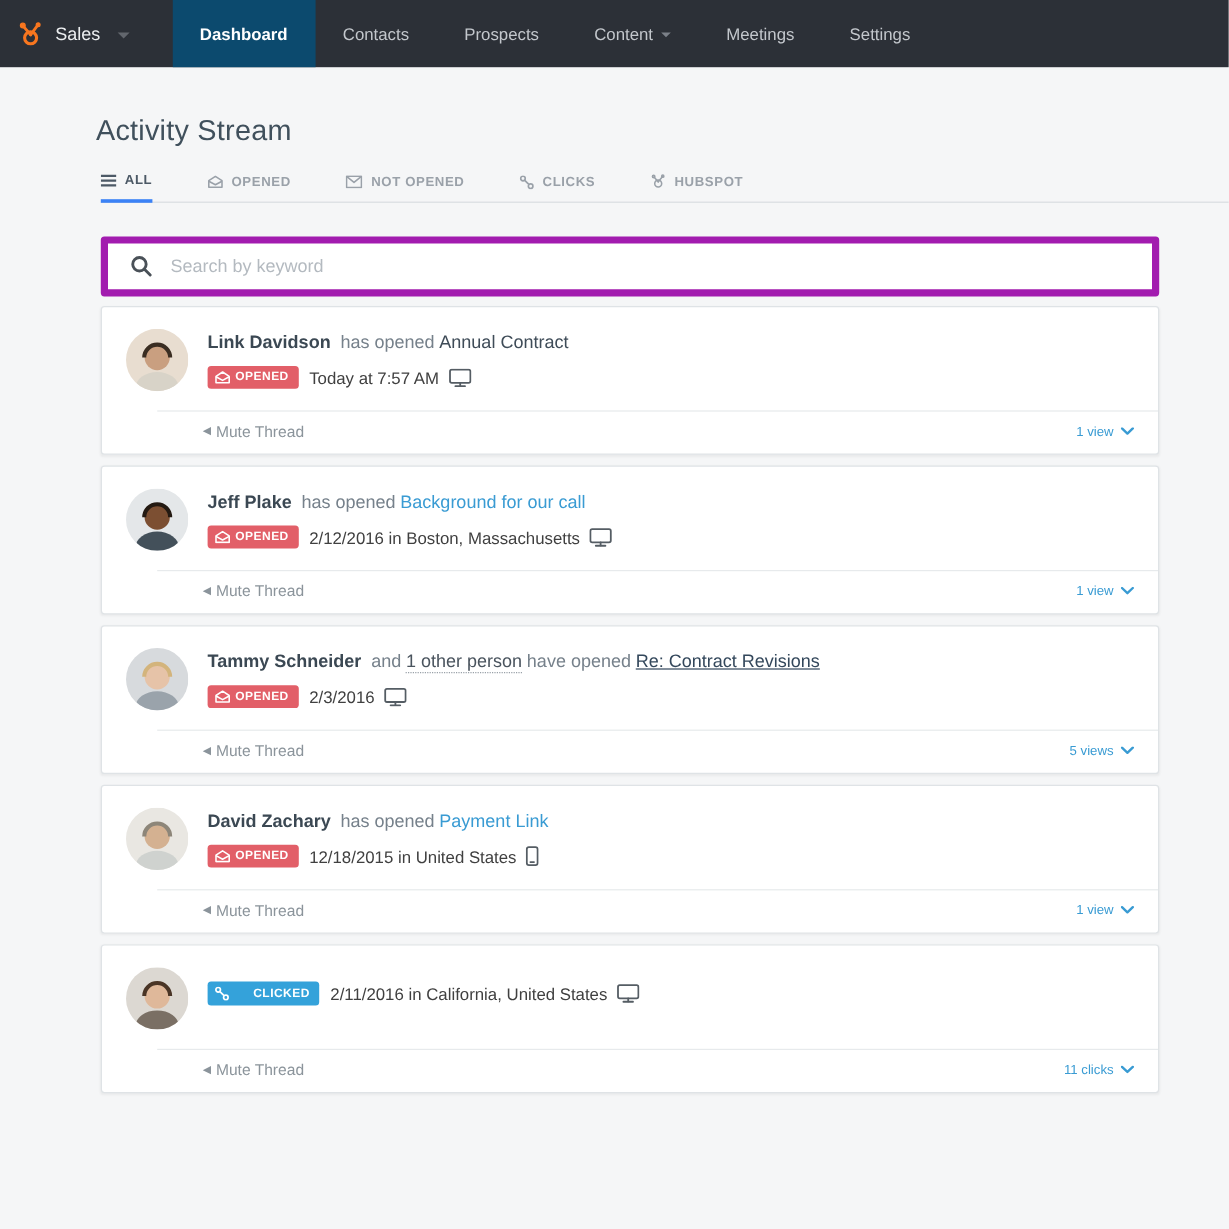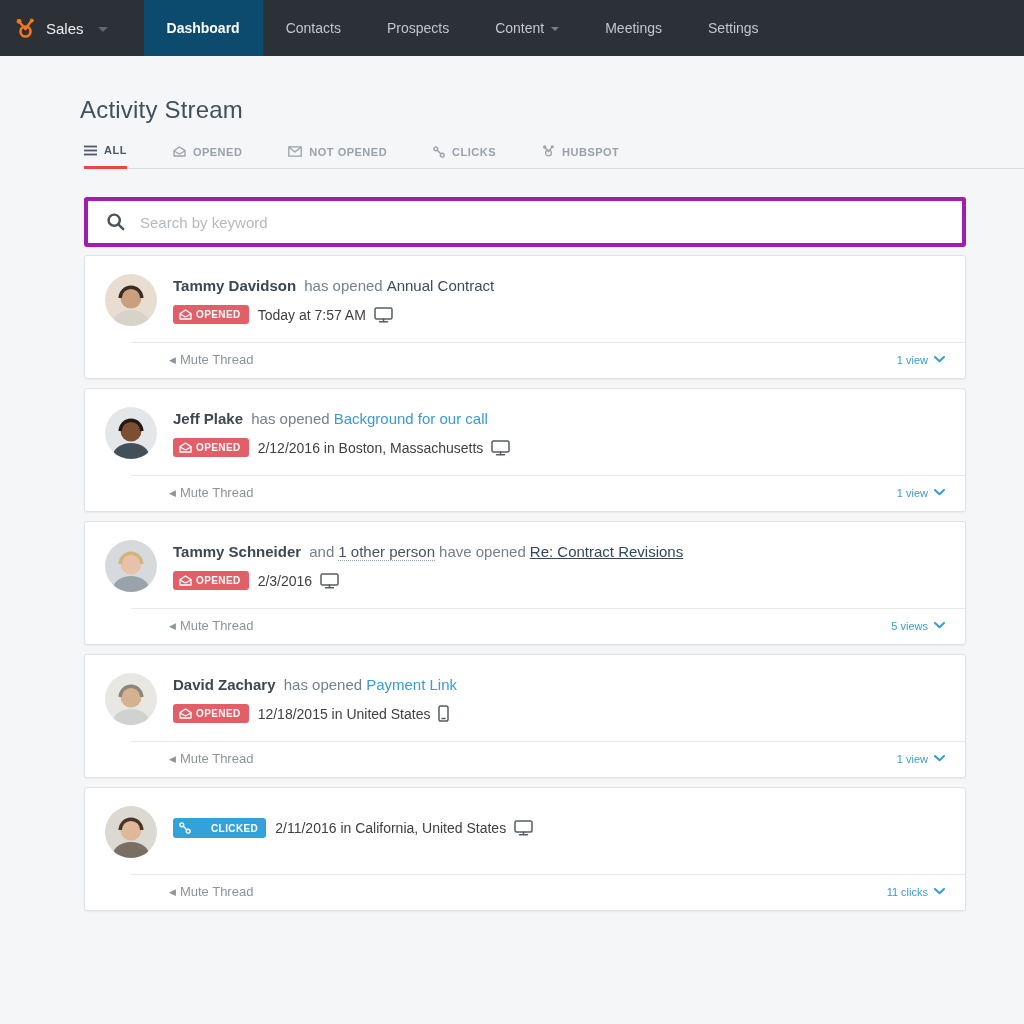--- a/index.html
+++ b/index.html
@@ -56,27 +56,27 @@
     border-bottom: 1px solid #d9dde0;
   }
   .tab {
     display: flex; align-items: center; gap: 7px;
     margin-right: 46px; padding-bottom: 10px;
     font-size: 11px; font-weight: 700; letter-spacing: 0.5px;
     color: #9aa1a9; cursor: pointer;
     margin-bottom: -1px;
   }
   .tab svg { display: block; }
-  .tab.active { color: #4c5966; border-bottom: 3px solid #ef4444; }
+  .tab.active { color: #4c5966; border-bottom: 3px solid #3b82f6; }
 
   .search-card {
     margin: 28px 58px 8px 84px;
     height: 50px;
     background: #fff;
-    border: 4px solid #a21caf;
+    border: 6px solid #a21caf;
     border-radius: 3px;
     display: flex; align-items: center;
     padding: 0 18px;
   }
   .search-card input {
     border: none; outline: none; flex: 1;
     margin-left: 14px;
     font-size: 15px; color: #33475b;
     font-family: "Liberation Sans", "DejaVu Sans", sans-serif;
   }
@@ -257,21 +257,21 @@
       <div class="avatar avatar-1">
         <svg width="52" height="52" viewBox="0 0 52 52">
           <rect class="av-bg" x="0" y="0" width="52" height="52"></rect>
           <ellipse class="av-shirt" cx="26" cy="49" rx="18" ry="13"></ellipse>
           <circle class="av-skin" cx="26" cy="24" r="10.5"></circle>
           <path class="av-hair" d="M13.5 24 a12.5 12.5 0 0 1 25 0 l-3.4 0 a9.1 9.1 0 0 0 -18.2 0 z"></path>
         </svg>
       </div>
       <div class="card-body">
         <div class="line1">
-          <span class="actor-name">Tammy Davidson</span>
+          <span class="actor-name">Link Davidson</span>
         <span class="seg seg-plain">has opened</span><span class="seg seg-dark">Annual Contract</span></div>
         <div class="line2">
           <span class="badge badge-opened">
             <span class="badge-icon" style="display: flex;">
                 <svg width="13" height="11" viewBox="0 0 13 11" fill="none" stroke="currentColor" stroke-width="1.3" stroke-linejoin="round">
                   <path d="M1 4.6 L6.5 1 L12 4.6 V10 H1 Z"></path>
                   <path d="M1 5 L6.5 8 L12 5"></path>
                 </svg>
               </span>
             <span class="badge-label">OPENED</span>

